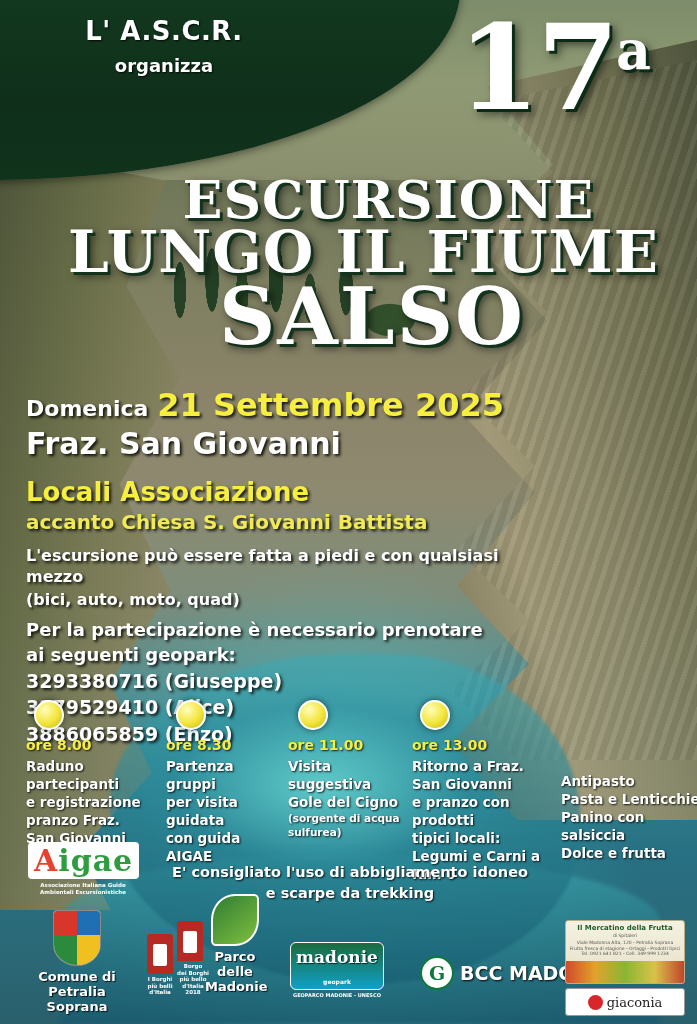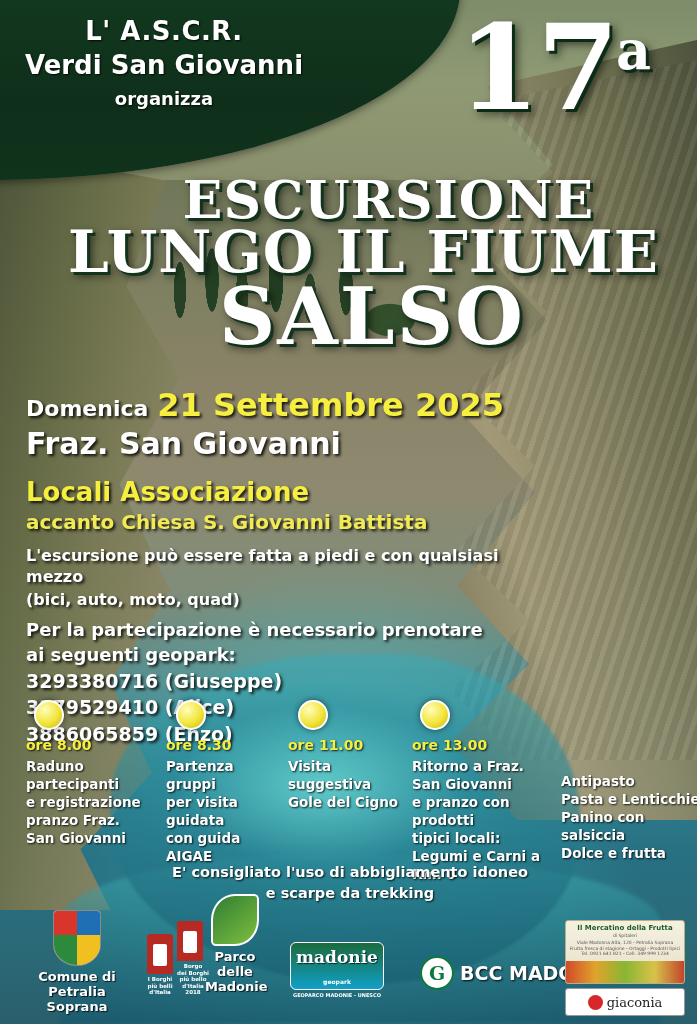--- a/index.html
+++ b/index.html
@@ -220,21 +220,20 @@
   <div class="cliff-left"></div>
   <div class="cliff-right"></div>
   <div class="cliff-stripes"></div>
   <div class="trees"></div>
   <div class="water2"></div>
   <div class="water"></div>
 
   <div class="banner">
     <div class="banner-text">
       <div class="bt1">L' A.S.C.R.</div>
-      <div class="bt2">Verdi San Giovanni</div>
       <div class="bt3">organizza</div>
     </div>
   </div>
 
   <div class="num17">
     <span>17</span><sup>a</sup>
   </div>
 
   <div class="title">
     <div class="t1">ESCURSIONE</div>
@@ -277,20 +276,21 @@
       <div class="col" style="left:140px;width:120px">
         <span class="hour">ore 8.30</span>
         <span class="body" style="white-space:pre-line">Partenza gruppi
 per visita guidata
 con guida AIGAE</span>
       </div>
       <div class="col" style="left:262px;width:122px">
         <span class="hour">ore 11.00</span>
         <span class="body" style="white-space:pre-line">Visita suggestiva
 Gole del Cigno</span>
+        <span class="sub">(sorgente di acqua sulfurea)</span>
       </div>
       <div class="col" style="left:386px;width:150px">
         <span class="hour">ore 13.00</span>
         <span class="body" style="white-space:pre-line">Ritorno a Fraz.
 San Giovanni
 e pranzo con prodotti
 tipici locali:
 Legumi e Carni a Km. 0</span>
       </div>
       <div class="col" style="left:535px;width:150px;top:36px">
@@ -298,20 +298,27 @@
         <span>Pasta e Lenticchie</span><br>
         <span>Panino con salsiccia</span><br>
         <span>Dolce e frutta</span>
       </div>
     </div>
   </div>
 
   <div class="advice" style="white-space:pre-line">E' consigliato l'uso di abbigliamento idoneo
 e scarpe da trekking</div>
 
+  <div class="aigae">
+    <div class="word">
+      <span style="color:#e8412f">A</span><span>igae</span>
+    </div>
+    <div class="sub" style="white-space:pre-line">Associazione Italiana Guide
+Ambientali Escursionistiche</div>
+  </div>
 
   <div class="logos">
 
     <div class="logo" style="left:32px;bottom:10px;width:90px">
       <div class="crest">
         <i class="q1"></i>
           <i class="q2"></i>
           <i class="q3"></i>
           <i class="q4"></i>
       </div>

